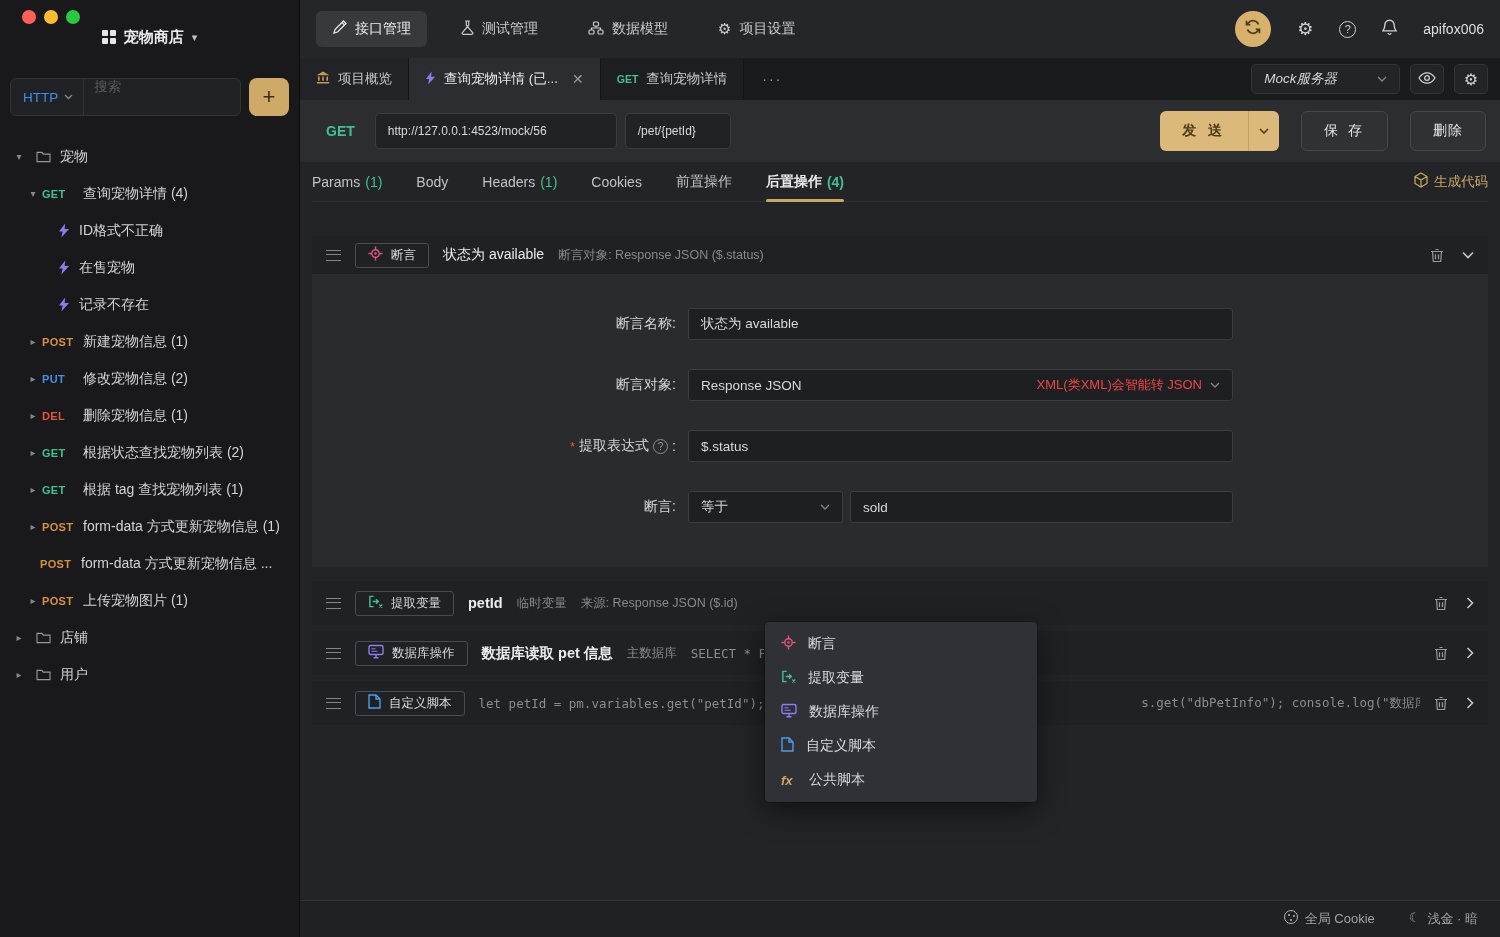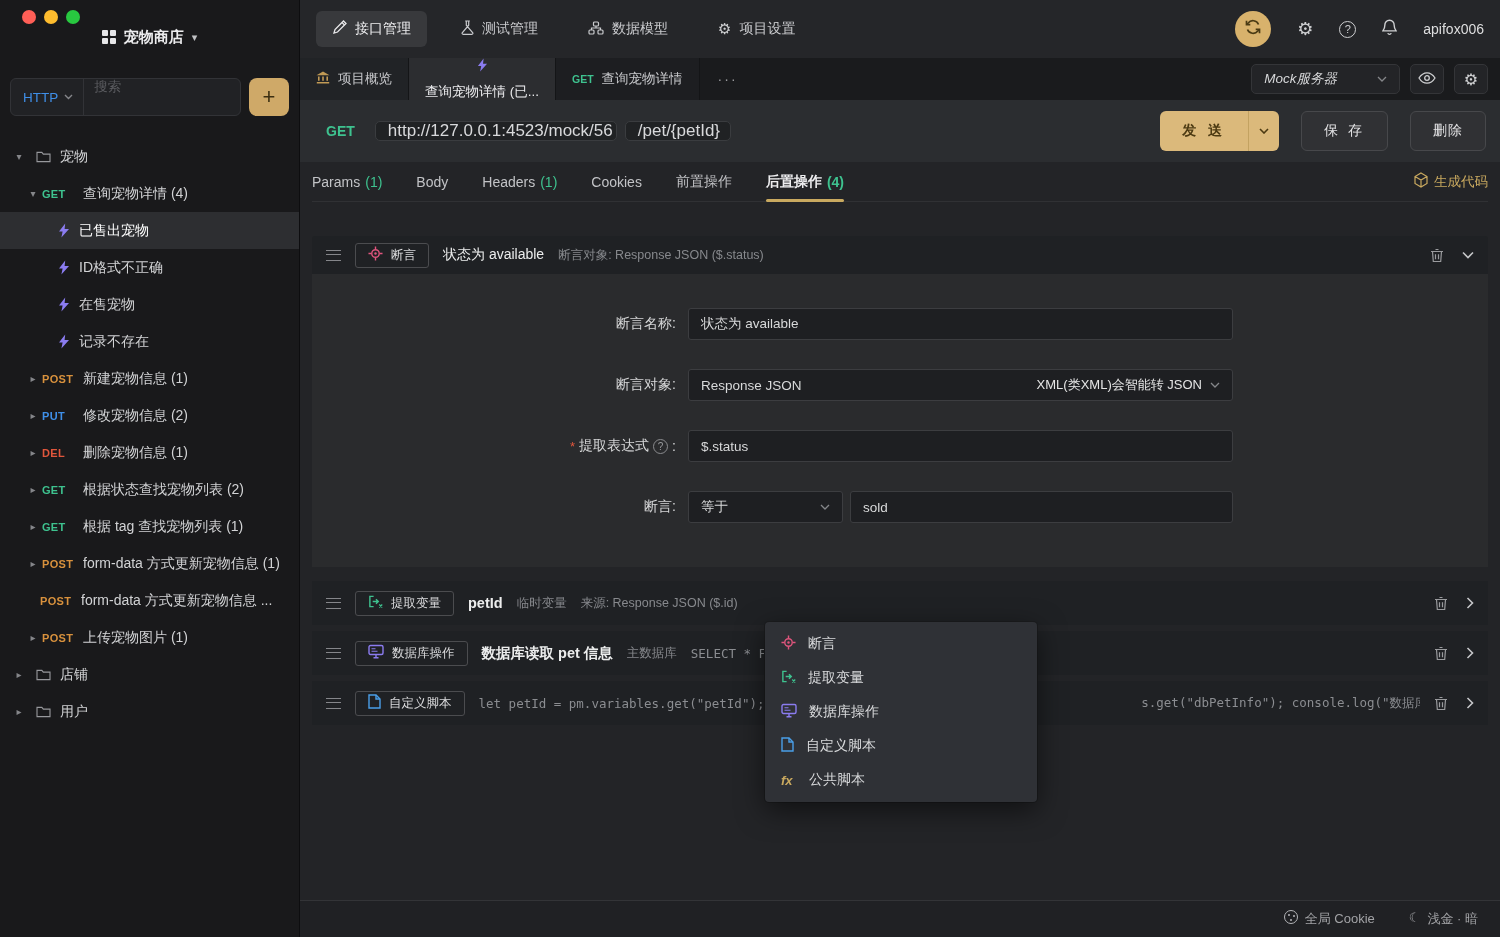--- a/index.html
+++ b/index.html
@@ -46,32 +46,32 @@
   .nav-item.active { background:#38393c; color:#ededef; }
   .topnav-right { margin-left:auto; display:flex; align-items:center; gap:26px; }
   .sync-circle { width:36px; height:36px; border-radius:50%; background:#d8b26c; display:flex; align-items:center; justify-content:center; cursor:pointer; }
   .icon-btn { display:flex; align-items:center; justify-content:center; cursor:pointer; color:#cfd0d2; }
   .gear-glyph { font-size:18px; color:#cfd0d2; }
   .help-circle { width:17px; height:17px; border:1.4px solid #cfd0d2; border-radius:50%; font-size:11px; display:flex; align-items:center; justify-content:center; color:#cfd0d2; }
   .username { font-size:14px; color:#dededf; }
 
   .tabbar { height:42px; background:#1a1b1d; display:flex; align-items:stretch; flex:none; }
   .tab { display:flex; align-items:center; gap:8px; padding:0 16px; font-size:13.5px; color:#c6c7ca; background:#212326; border-right:1px solid #141517; cursor:pointer; white-space:nowrap; }
-  .tab.active { background:#2c2d30; color:#e9e9eb;flex-direction:column; }
+  .tab.active { background:#2c2d30; color:#e9e9eb; }
   .tab.plain { background:#1d1e21; }
   .tab-close { color:#9a9b9e; font-size:14px; margin-left:6px; cursor:pointer; }
   .tab-method { font-size:10.5px; font-weight:700; color:#3ec28f; }
   .tab-more { display:flex; align-items:center; padding:0 18px; color:#9a9b9e; font-size:14px; letter-spacing:2px; cursor:pointer; }
   .tabbar-right { margin-left:auto; display:flex; align-items:center; gap:10px; padding-right:12px;font-style:italic; }
   .env-select { display:flex; align-items:center; gap:40px; background:#232427; border:1px solid #343538; border-radius:5px; height:30px; padding:0 12px; font-size:13.5px; color:#d6d7d9; cursor:pointer; }
   .sq-btn { width:34px; height:30px; background:#232427; border:1px solid #343538; border-radius:5px; display:flex; align-items:center; justify-content:center; cursor:pointer; }
 
   .requestbar { height:62px; background:#2b2d30; display:flex; align-items:center; padding:0 12px; gap:8px; flex:none; }
   .req-method { color:#3ec28f; font-weight:700; font-size:14px; padding:0 12px 0 14px; }
-  .req-url, .req-path { height:20px; background:#202224; border:1px solid #3a3c3f; border-radius:5px; display:flex; align-items:center; padding:0 12px; font-size:17px; color:#d8d9db; }
+  .req-url, .req-path { height:36px; background:#202224; border:1px solid #3a3c3f; border-radius:5px; display:flex; align-items:center; padding:0 12px; font-size:12px; color:#d8d9db; }
   .req-url { width:242px; }
   .req-path { width:106px; margin-left:0; }
   .req-spacer { flex:1; }
   .send-btn { height:40px; background:#dbb97b; border:none; border-radius:6px; display:flex; align-items:stretch; overflow:hidden; cursor:pointer; font-family:inherit; }
   .send-main { display:flex; align-items:center; padding:0 22px; color:#4c3a12; font-size:14px; font-weight:700; letter-spacing:4px; }
   .send-caret { display:flex; align-items:center; padding:0 10px; border-left:1px solid #c3a261; }
   .ghost-btn { height:40px; background:#303134; border:1px solid #47484b; border-radius:6px; color:#e4e4e6; font-size:14px; padding:0 22px; cursor:pointer; font-family:inherit; letter-spacing:3px; }
   .ghost-btn.last { letter-spacing:1px; margin-right:2px; }
   .btn-gap { width:6px; }
 
@@ -97,21 +97,21 @@
   .trash, .chev-btn { display:flex; cursor:pointer; }
 
   .assert-form { background:#2a2b2d; padding:34px 0 44px 0; }
   .f-row { display:flex; align-items:center; margin-bottom:29px; }
   .f-row:last-child { margin-bottom:0; }
   .f-label { width:376px; text-align:right; padding-right:12px; font-size:14px; color:#d6d7d8; flex:none; display:flex; align-items:center; justify-content:flex-end; gap:4px; }
   .req-star { color:#e0563c; font-size:13px; }
   .q-circle { width:15px; height:15px; border:1.2px solid #8a8b8e; border-radius:50%; color:#9a9b9e; font-size:10px; display:inline-flex; align-items:center; justify-content:center; }
   .f-input { width:545px; height:32px; background:#1e1f22; border:1px solid #3c3d40; border-radius:3px; display:flex; align-items:center; padding:0 12px; font-size:13.5px; color:#d8d9da; }
   .f-input.sel { cursor:pointer; }
-  .sel-hint { margin-left:auto; color:#e5e5e5; font-size:13px; display:flex; align-items:center; gap:8px; }
+  .sel-hint { margin-left:auto; color:#ef4444; font-size:13px; display:flex; align-items:center; gap:8px; }
   .op-select { width:155px; height:32px; background:#1e1f22; border:1px solid #3c3d40; border-radius:3px; display:flex; align-items:center; padding:0 12px; font-size:13.5px; color:#d8d9da; cursor:pointer; }
   .op-select .sel-hint { color:#85868a; }
   .expected { width:383px; margin-left:7px; }
 
   .steps { margin-top:14px; display:flex; flex-direction:column; gap:6px; }
   .step-row { height:44px; background:#1f2124; display:flex; align-items:center; padding:0 14px; gap:14px; }
   .step-name { font-size:14.5px; font-weight:700; color:#eceded; }
   .mono { font-family:"DejaVu Sans Mono","Liberation Mono",monospace; font-size:12.5px; color:#8b8d91; white-space:nowrap; overflow:hidden; }
   .code-spacer { width:266px; flex:none; }
 
@@ -171,28 +171,20 @@
             <svg width="15" height="13" viewBox="0 0 16 14">
               <path d="M1 2.5h5.2l1.6 2H15v8H1z" fill="none" stroke="#97989c" stroke-width="1.2"></path>
             </svg>
           </span>
         <span class="tlabel">宠物</span>
       </div>
       <div class="trow lv1">
         <span class="caret">▾</span>
         <span class="m get">GET</span>
         <span class="tlabel">查询宠物详情 (4)</span>
-      </div>
-      <div class="trow lv2 selected">
-        <span class="bolt">
-            <svg width="12" height="15" viewBox="0 0 12 14">
-              <path d="M7.2 0 1 8h3.6L3.4 14 11 5.6H6.6L7.2 0z" fill="#8b7cf0"></path>
-            </svg>
-          </span>
-        <span class="tlabel">已售出宠物</span>
       </div>
       <div class="trow lv2">
         <span class="bolt">
             <svg width="12" height="15" viewBox="0 0 12 14">
               <path d="M7.2 0 1 8h3.6L3.4 14 11 5.6H6.6L7.2 0z" fill="#8b7cf0"></path>
             </svg>
           </span>
         <span class="tlabel">ID格式不正确</span>
       </div>
       <div class="trow lv2">

